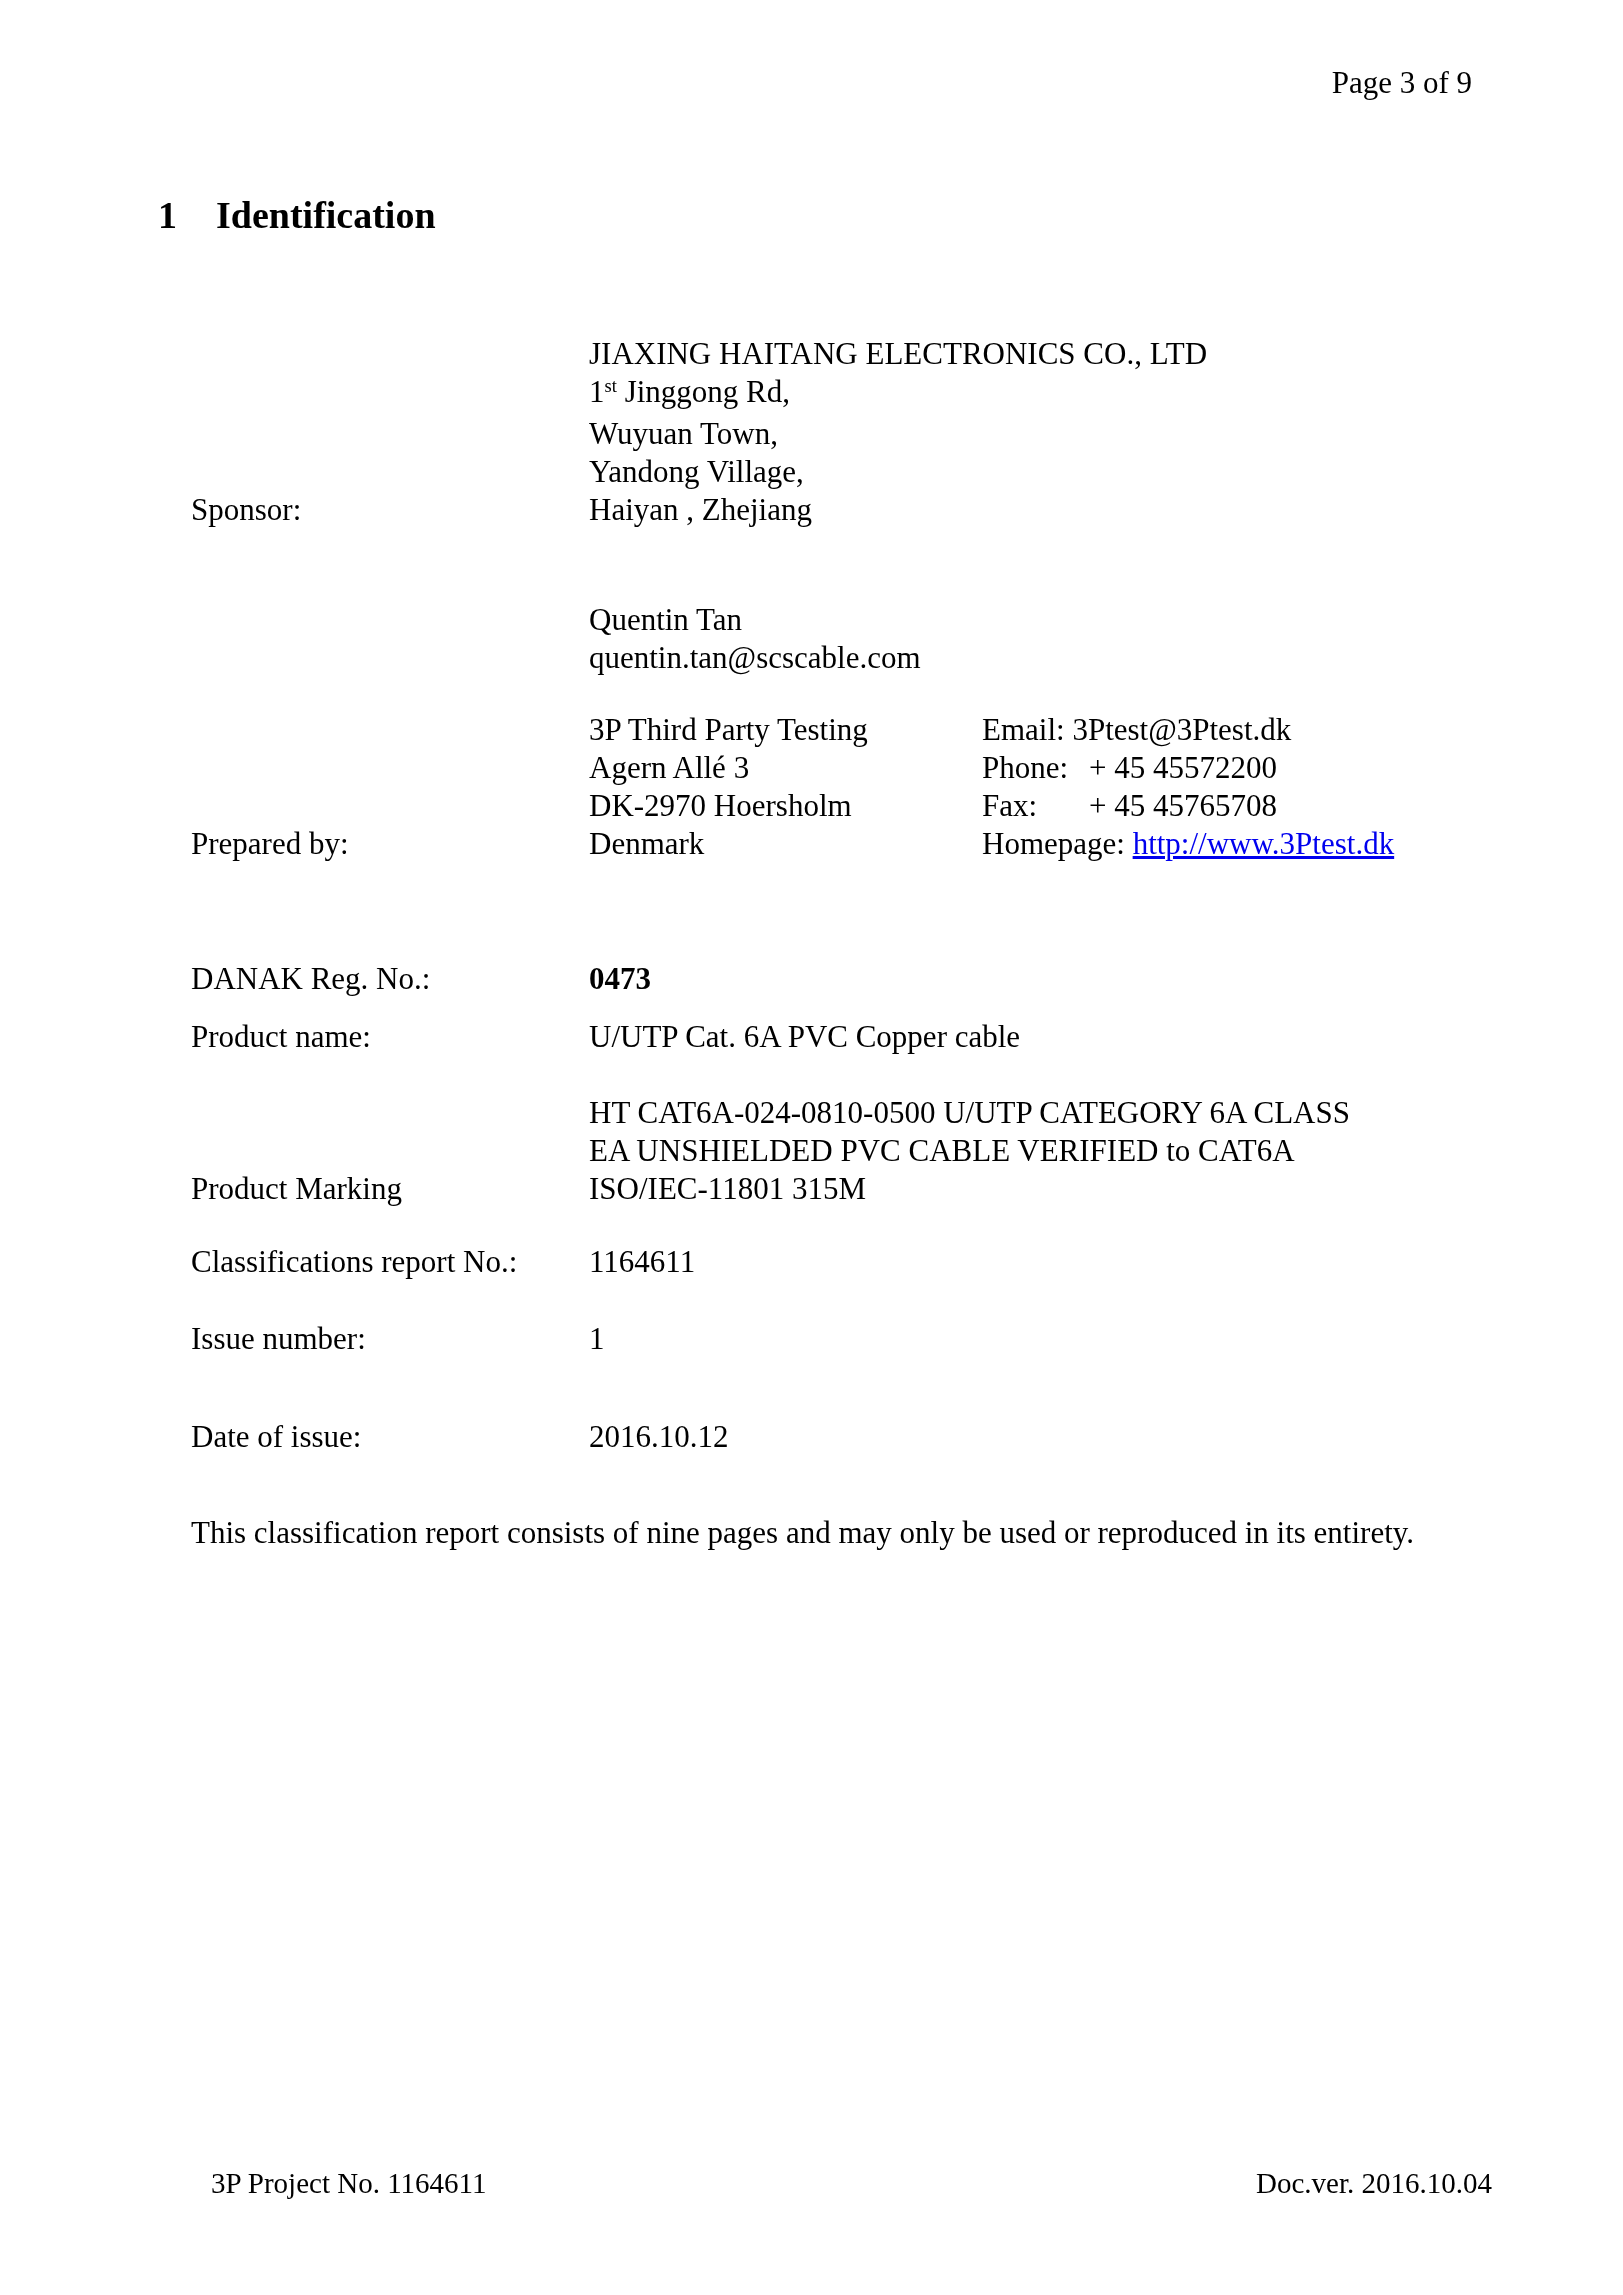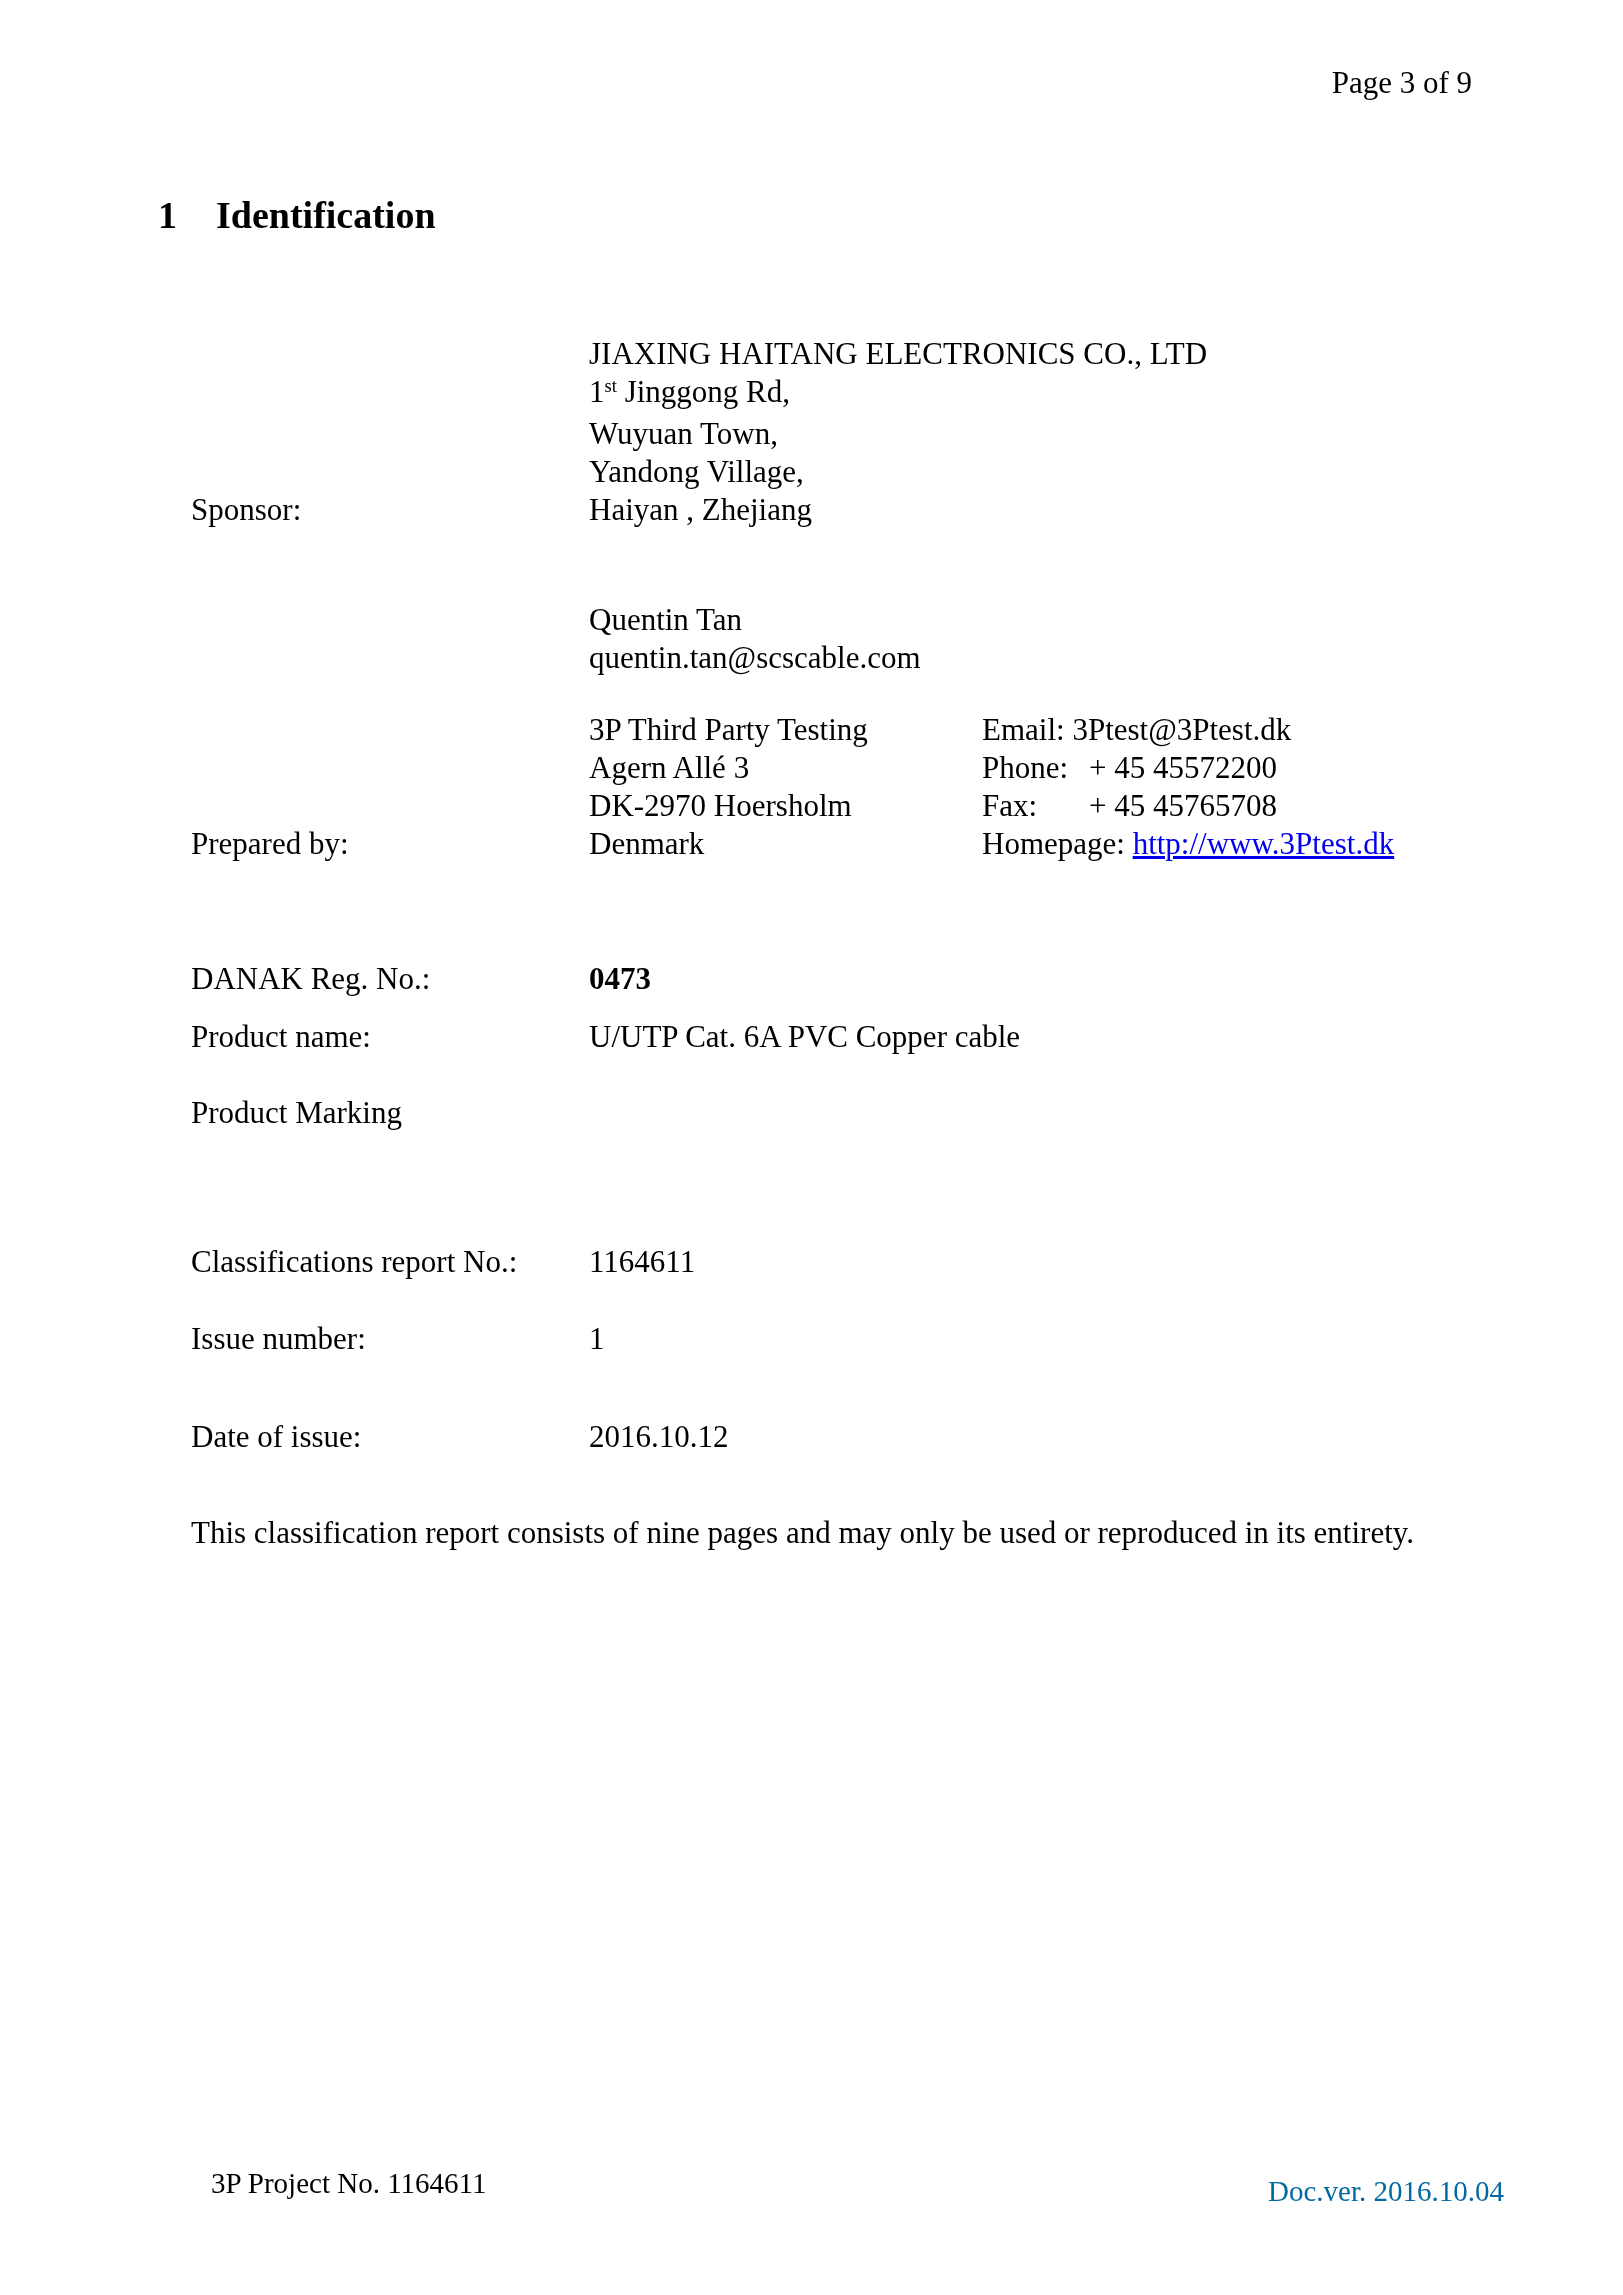--- a/index.html
+++ b/index.html
@@ -22,21 +22,21 @@
   .row .val{flex:none;max-width:846px;}
   .prep-company{width:393px;flex:none;}
   .bold{font-weight:bold;}
   .sup{font-size:60%;position:relative;top:-0.55em;}
   .contact-lbl{white-space:pre;}
   .w-lbl{display:inline-block;min-width:107px;white-space:pre;}
   .link{color:#0000EE;text-decoration:underline;cursor:pointer;}
   .para{width:1245px;text-align:justify;}
   .footer{font-size:29px;line-height:34px;}
   .footer-left{left:211px;top:2166px;}
-  .footer-right{right:119px;top:2166px;color:#0369a1;margin-top:8px;}
+  .footer-right{right:131px;top:2166px;color:#000000;}
   .r-sponsor{left:191px;top:335px;}
   .b-contact{left:589px;top:601px;}
   .r-prepared{left:191px;top:711px;}
   .r-cpr{left:191px;top:899px;}
   .r-danak{left:191px;top:960px;}
   .r-pname{left:191px;top:1018px;}
   .r-marking{left:191px;top:1094px;}
   .r-report{left:191px;top:1243px;}
   .r-issue{left:191px;top:1320px;}
   .r-date{left:191px;top:1418px;}
@@ -91,20 +91,25 @@
     <div class="val bold">0473</div>
   </div>
 
   <div class="abs row r-pname">
     <div class="lbl">Product name:</div>
     <div class="val">U/UTP Cat. 6A PVC Copper cable</div>
   </div>
 
   <div class="abs row r-marking">
     <div class="lbl">Product Marking</div>
+    <div class="val">
+      <div>HT CAT6A-024-0810-0500 U/UTP CATEGORY 6A CLASS</div>
+      <div>EA UNSHIELDED PVC CABLE VERIFIED to CAT6A</div>
+      <div>ISO/IEC-11801 315M</div>
+    </div>
   </div>
 
   <div class="abs row r-report">
     <div class="lbl">Classifications report No.:</div>
     <div class="val">1164611</div>
   </div>
 
   <div class="abs row r-issue">
     <div class="lbl">Issue number:</div>
     <div class="val">1</div>

